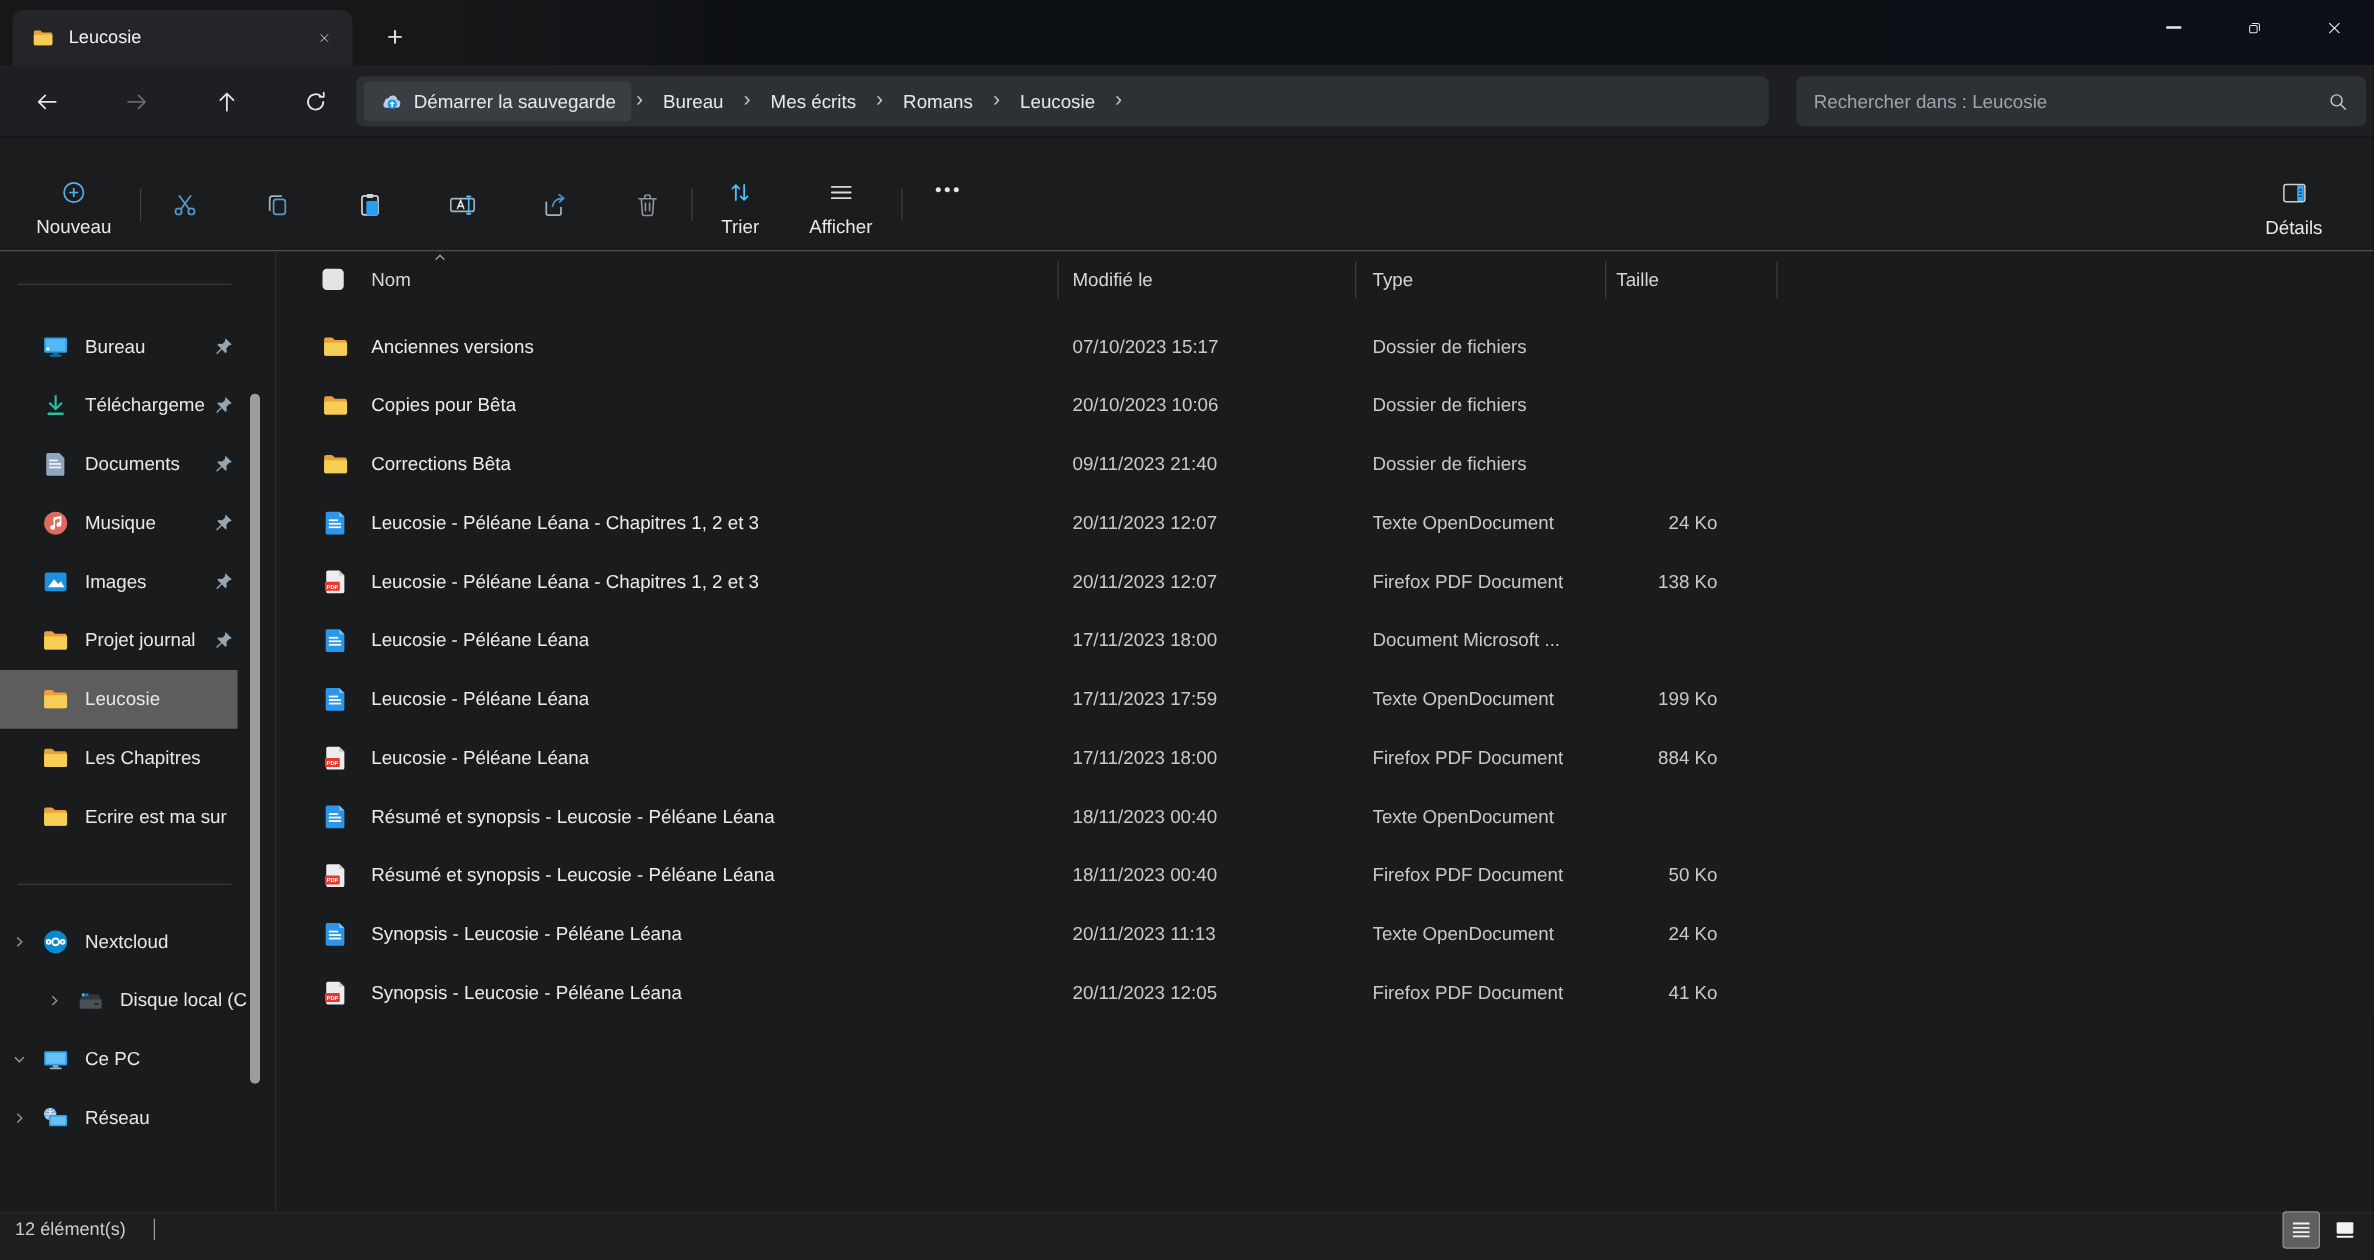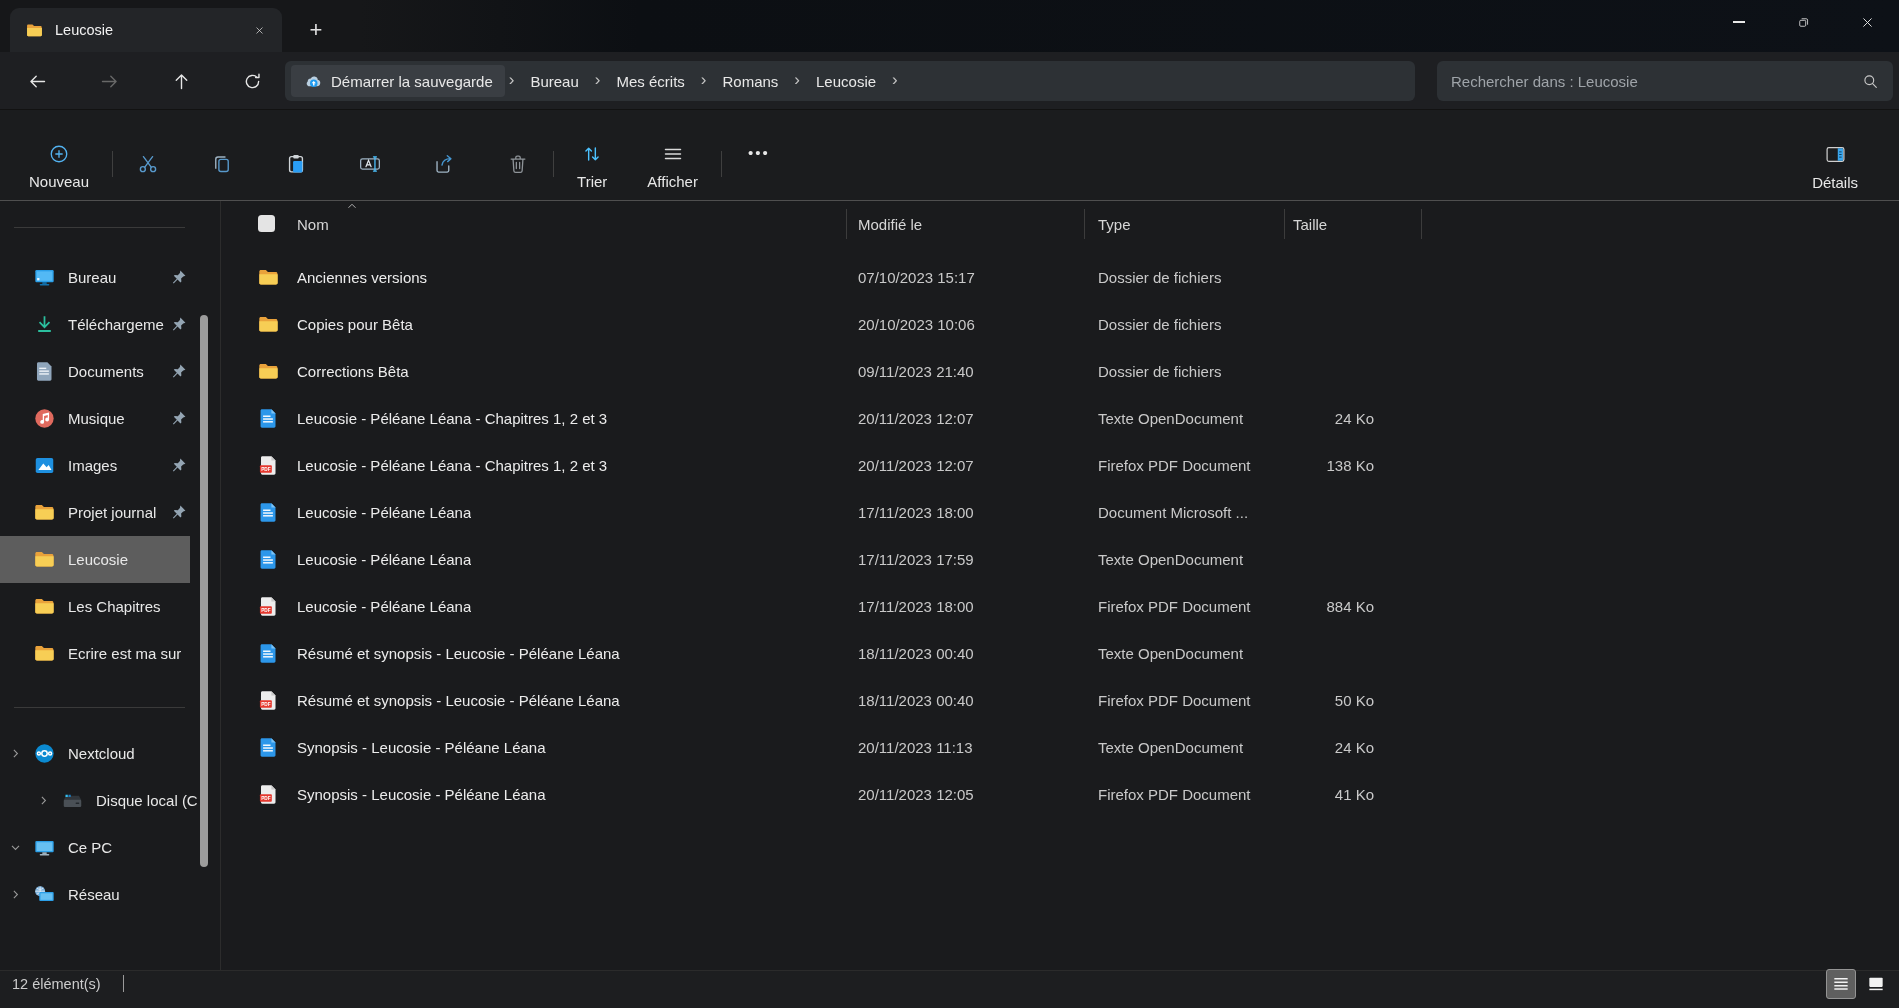--- a/index.html
+++ b/index.html
@@ -668,20 +668,21 @@
           </div>
           <div class="file-row">
             <span class="cell c-icon">
               <svg class="icon">
                 <use href="#i-odt"></use>
               </svg>
             </span>
             <span class="cell c-name">Leucosie - Péléane Léana</span>
             <span class="cell c-mod">17/11/2023 17:59</span>
             <span class="cell c-type">Texte OpenDocument</span>
+            <span class="cell c-size">199 Ko</span>
           </div>
           <div class="file-row">
             <span class="cell c-icon">
               <svg class="icon">
                 <use href="#i-pdf"></use>
               </svg>
             </span>
             <span class="cell c-name">Leucosie - Péléane Léana</span>
             <span class="cell c-mod">17/11/2023 18:00</span>
             <span class="cell c-type">Firefox PDF Document</span>

